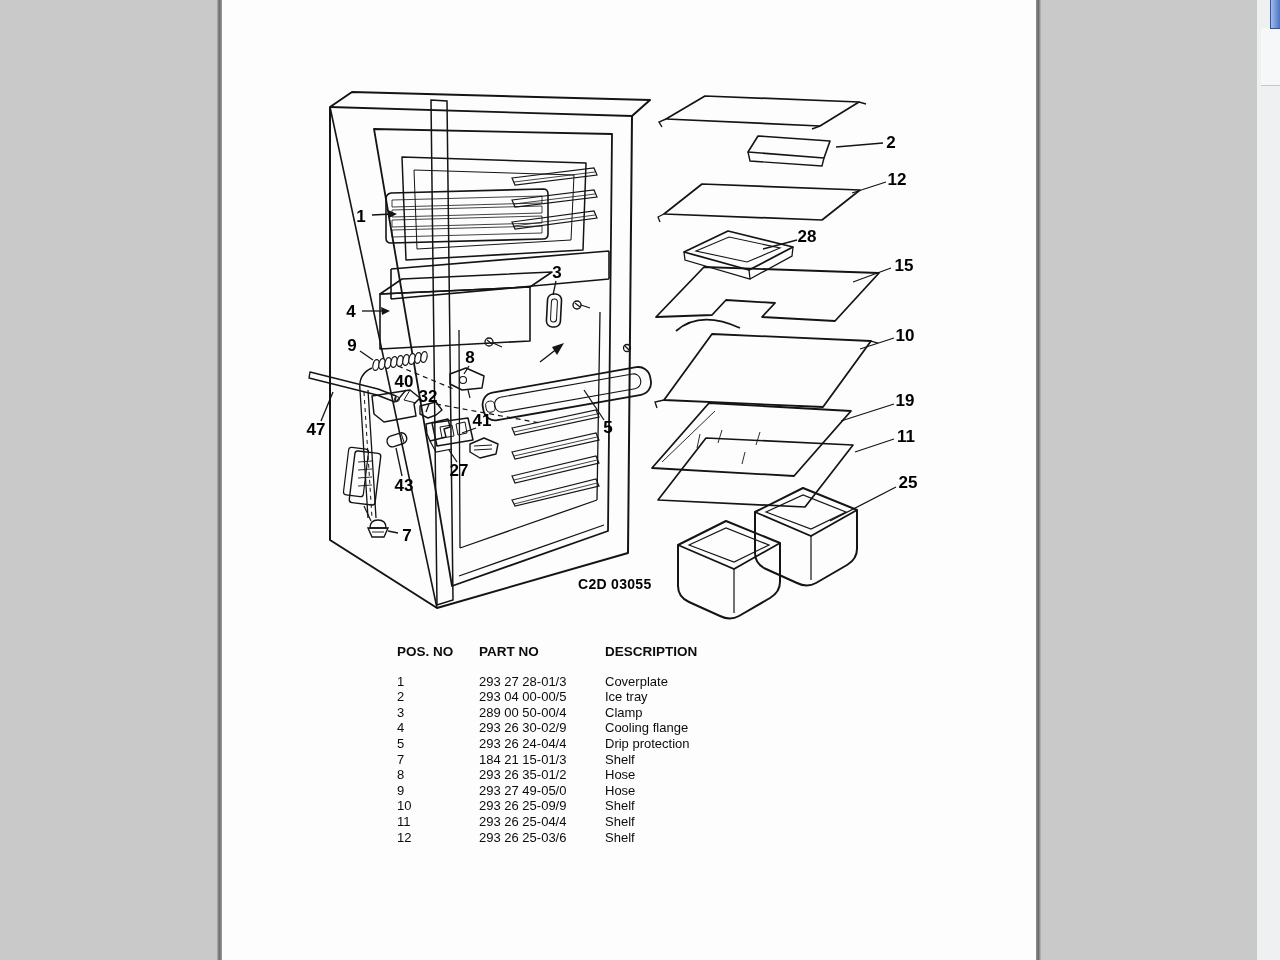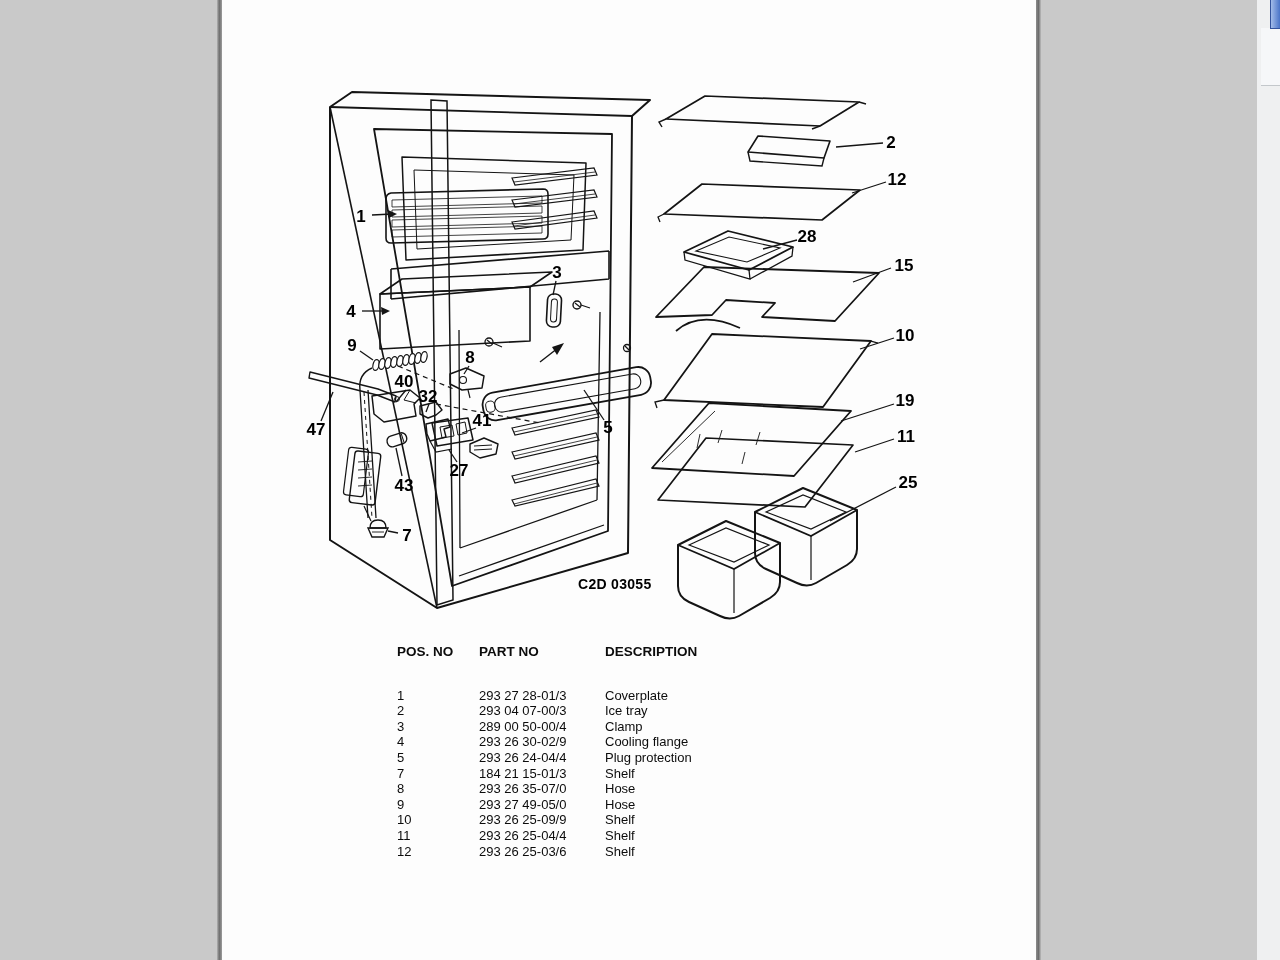--- a/index.html
+++ b/index.html
@@ -43,21 +43,21 @@
   svg text.code{
     font-family:"Liberation Sans", sans-serif;font-weight:700;
     font-size:14px;fill:#000;letter-spacing:.3px;
   }
   .parts-table{
     position:absolute;left:397px;top:644px;color:#0c0c0c;
     font-size:13px;line-height:15.6px;
   }
   .parts-table .hdr{
     display:grid;grid-template-columns:82px 126px auto;
-    font-weight:700;font-size:13.5px;margin-bottom:28px;
+    font-weight:700;font-size:13.5px;margin-bottom:14px;
   }
   .parts-table .row{
     display:grid;grid-template-columns:82px 126px auto;
   }
 </style>
 </head>
 <body>
 
 <div class="paper"></div>
 <div class="edge-left"></div>
@@ -327,46 +327,46 @@
     <span>PART NO</span>
     <span>DESCRIPTION</span>
   </div>
   <div class="row">
     <span>1</span>
       <span>293 27 28-01/3</span>
       <span>Coverplate</span>
   </div>
   <div class="row">
     <span>2</span>
-      <span>293 04 07-00/3</span>
+      <span>293 04 00-00/5</span>
       <span>Ice tray</span>
   </div>
   <div class="row">
     <span>3</span>
       <span>289 00 50-00/4</span>
       <span>Clamp</span>
   </div>
   <div class="row">
     <span>4</span>
       <span>293 26 30-02/9</span>
       <span>Cooling flange</span>
   </div>
   <div class="row">
     <span>5</span>
       <span>293 26 24-04/4</span>
-      <span>Plug protection</span>
+      <span>Drip protection</span>
   </div>
   <div class="row">
     <span>7</span>
       <span>184 21 15-01/3</span>
       <span>Shelf</span>
   </div>
   <div class="row">
     <span>8</span>
-      <span>293 26 35-07/0</span>
+      <span>293 26 35-01/2</span>
       <span>Hose</span>
   </div>
   <div class="row">
     <span>9</span>
       <span>293 27 49-05/0</span>
       <span>Hose</span>
   </div>
   <div class="row">
     <span>10</span>
       <span>293 26 25-09/9</span>

